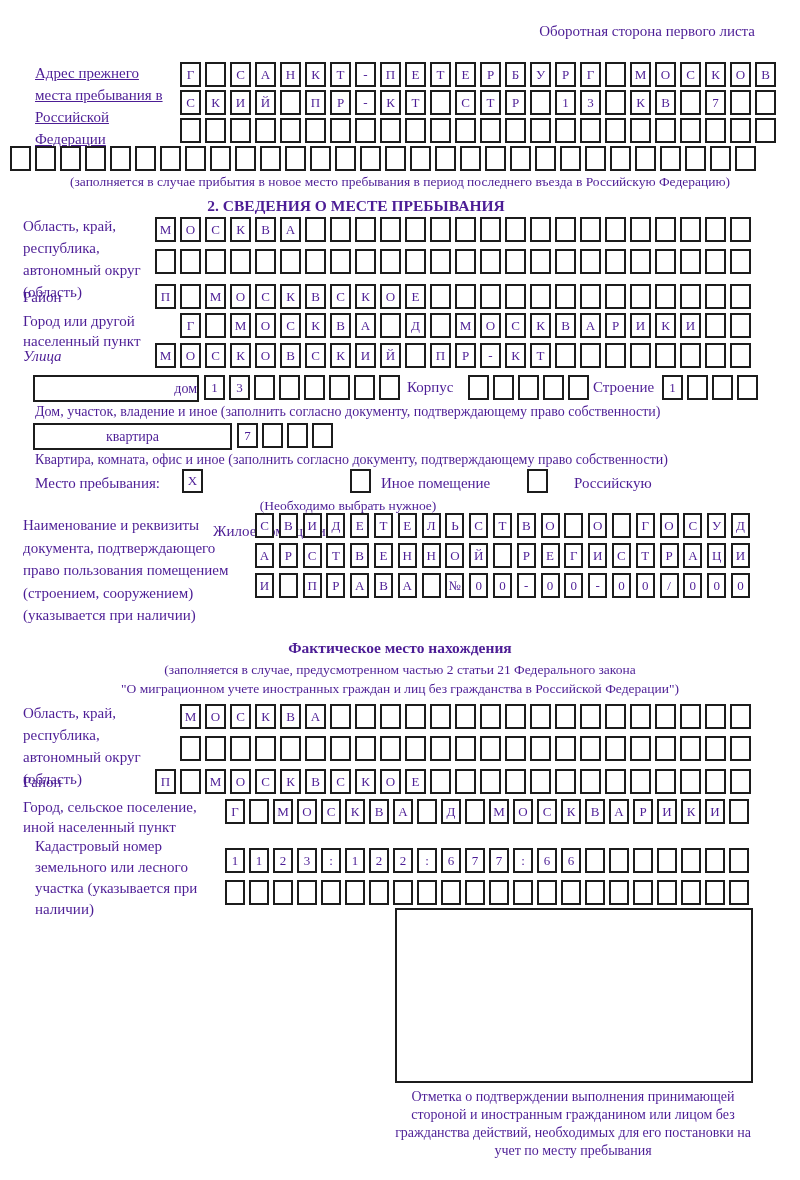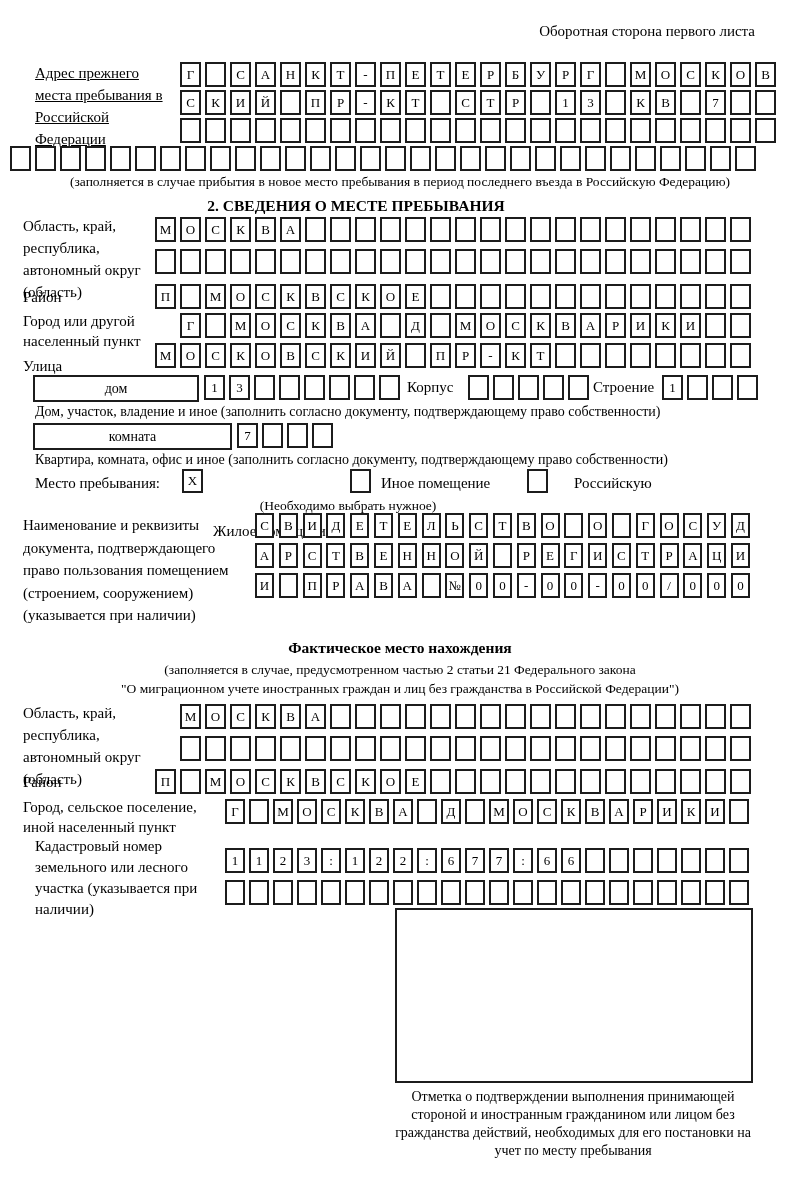--- a/index.html
+++ b/index.html
@@ -1,17 +1,17 @@
 <!DOCTYPE html>
 <html><head>
 <meta charset="utf-8">
 <style>
   html,body{margin:0;padding:0;background:#fff;}
   .page{position:relative;width:800px;height:1180px;background:#fff;
-        font-family:"Liberation Serif","DejaVu Serif",serif;color:#000000;overflow:hidden;}
+        font-family:"Liberation Serif","DejaVu Serif",serif;color:#4c1d95;overflow:hidden;}
   .abs{position:absolute;}
   .label{font-size:15px;line-height:22px;}
   .note{font-size:13.5px;}
   .center{text-align:center;}
   .bold{font-weight:bold;}
   .grid{position:absolute;display:flex;}
   .cell{flex:none;width:17px;height:21px;border:2px solid #1c1c1c;margin-right:4px;
         font-size:13px;line-height:21px;text-align:center;background:#fff;}
   .grid-doc .cell{width:15px;margin-right:4.8px;}
   .grid-n .cell{width:16px;margin-right:4px;}
@@ -245,21 +245,21 @@
       <span class="cell">В</span>
       <span class="cell">А</span>
       <span class="cell">Р</span>
       <span class="cell">И</span>
       <span class="cell">К</span>
       <span class="cell">И</span>
       <span class="cell"></span>
       <span class="cell"></span>
     </div>
 
-  <div class="abs label" style="top:355px;left:23px;">Улица</div>
+  <div class="abs label" style="top:345px;left:23px;font-style:italic;">Улица</div>
   <div class="grid" style="top:343px;left:155px;">
       <span class="cell">М</span>
       <span class="cell">О</span>
       <span class="cell">С</span>
       <span class="cell">К</span>
       <span class="cell">О</span>
       <span class="cell">В</span>
       <span class="cell">С</span>
       <span class="cell">К</span>
       <span class="cell">И</span>
@@ -273,21 +273,21 @@
       <span class="cell"></span>
       <span class="cell"></span>
       <span class="cell"></span>
       <span class="cell"></span>
       <span class="cell"></span>
       <span class="cell"></span>
       <span class="cell"></span>
       <span class="cell"></span>
     </div>
 
-  <div class="widebox" style="top:375px;left:33px;width:162px;">дом</div>
+  <div class="widebox" style="top:375px;left:33px;width:162px;text-align:right;">дом</div>
   <div class="grid" style="top:375px;left:204px;">
       <span class="cell">1</span>
       <span class="cell">3</span>
       <span class="cell"></span>
       <span class="cell"></span>
       <span class="cell"></span>
       <span class="cell"></span>
       <span class="cell"></span>
       <span class="cell"></span>
     </div>
@@ -301,21 +301,21 @@
     </div>
   <div class="abs label" style="top:376px;left:593px;">Строение</div>
   <div class="grid" style="top:375px;left:662px;">
       <span class="cell">1</span>
       <span class="cell"></span>
       <span class="cell"></span>
       <span class="cell"></span>
     </div>
   <div class="abs note" style="top:404px;left:35px;font-size:14px;">Дом, участок, владение и иное (заполнить согласно документу, подтверждающему право собственности)</div>
 
-  <div class="widebox" style="top:423px;left:33px;width:195px;">комната</div>
+  <div class="widebox" style="top:423px;left:33px;width:195px;">квартира</div>
   <div class="grid" style="top:423px;left:237px;">
       <span class="cell">7</span>
       <span class="cell"></span>
       <span class="cell"></span>
       <span class="cell"></span>
     </div>
   <div class="abs note" style="top:452px;left:35px;font-size:14px;">Квартира, комната, офис и иное (заполнить согласно документу, подтверждающему право собственности)</div>
 
   <div class="abs label" style="top:472px;left:35px;">Место пребывания:</div>
   <div class="checkbox" style="top:469px;left:182px;">X</div>

